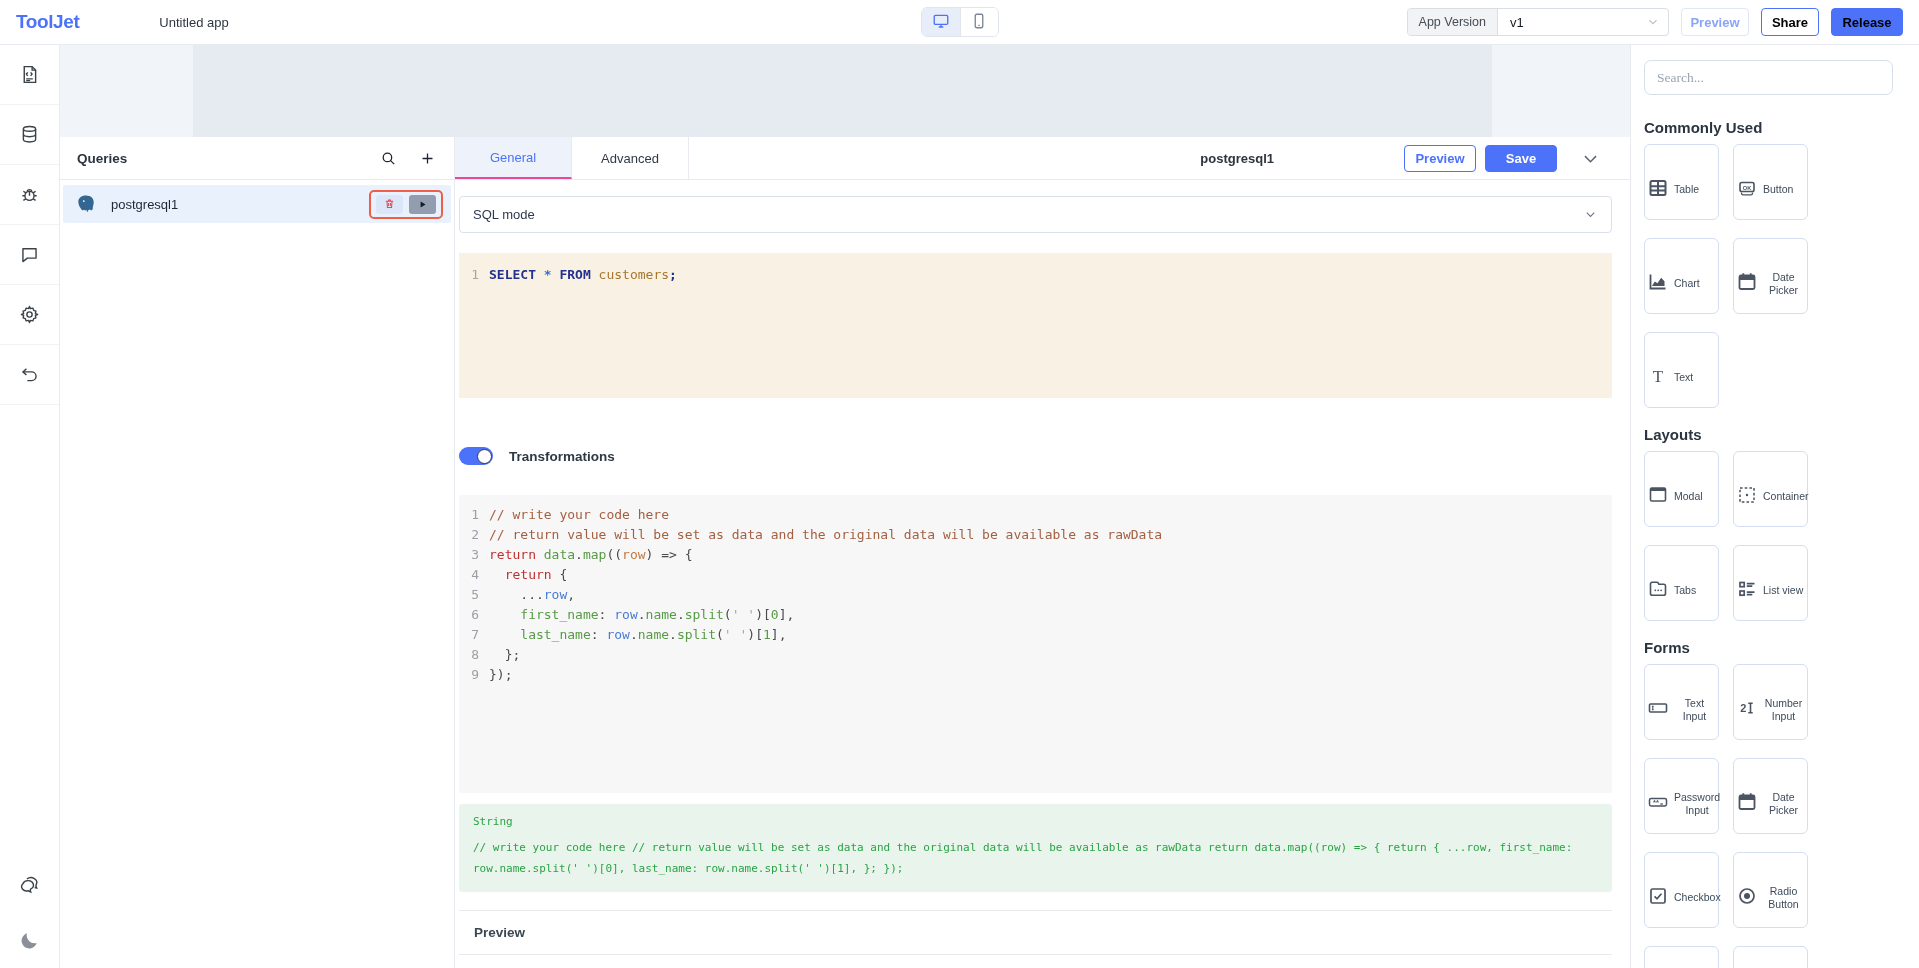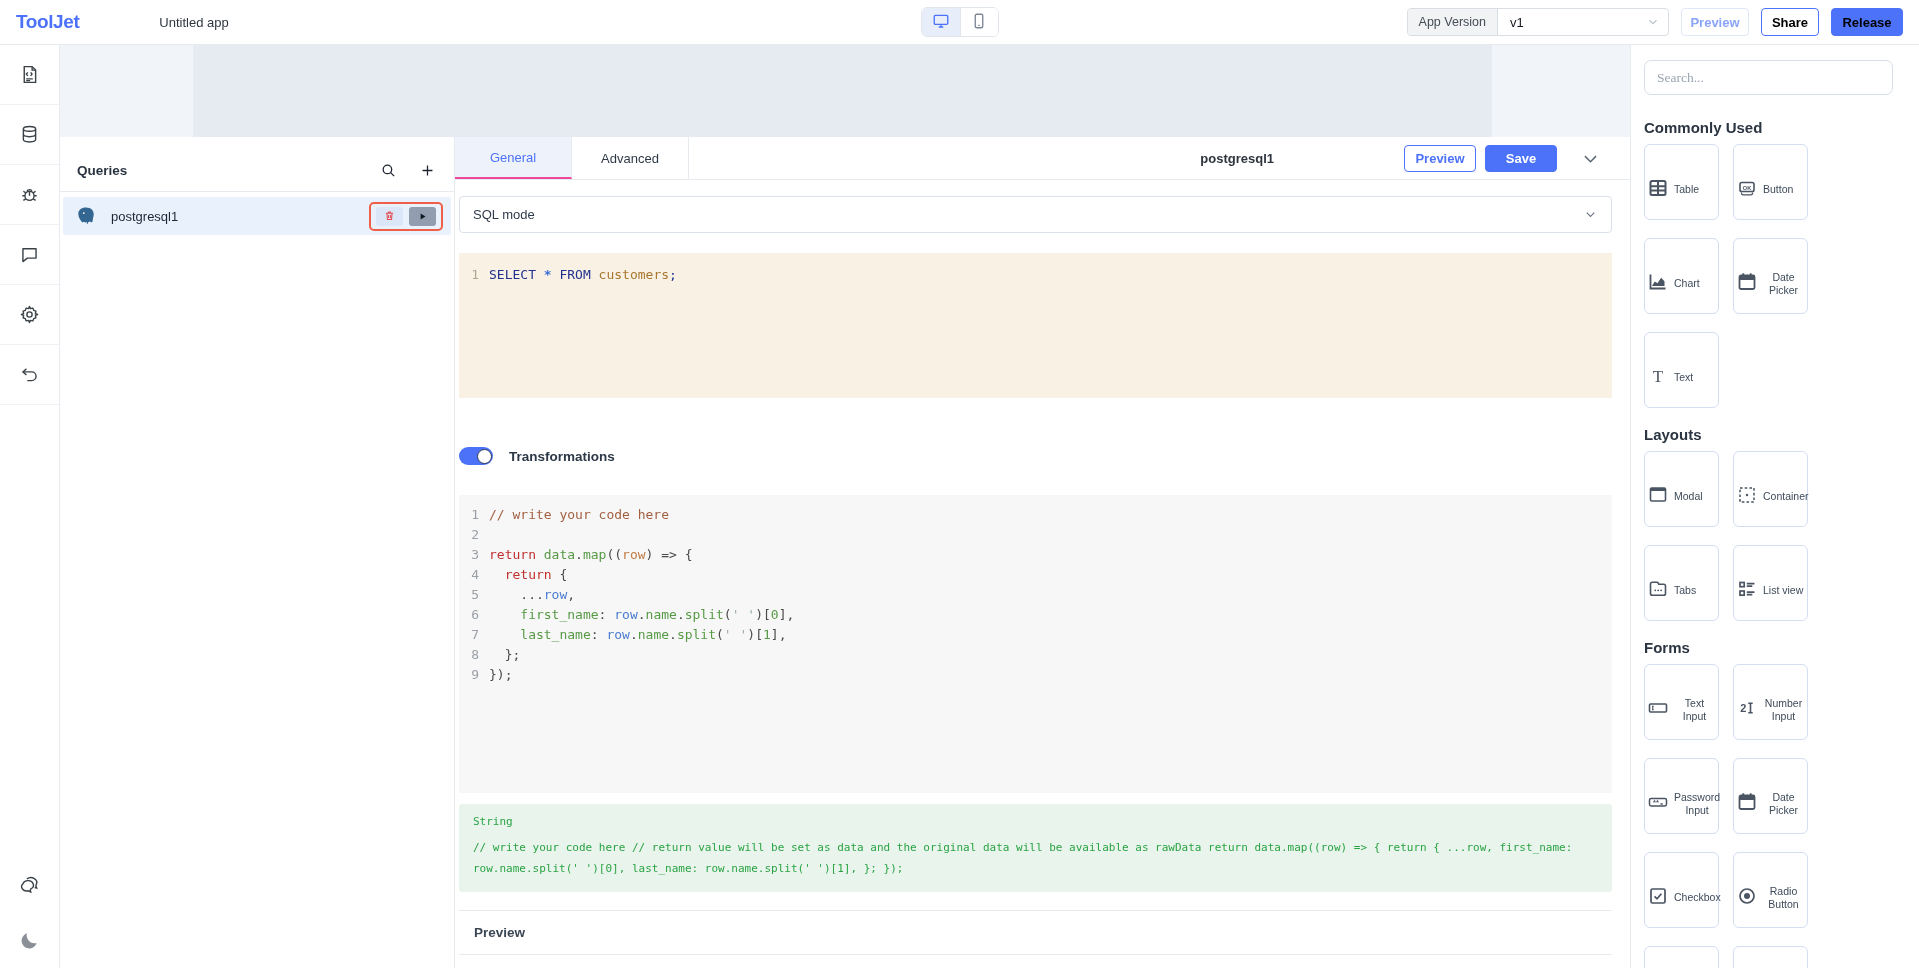--- a/index.html
+++ b/index.html
@@ -40,21 +40,21 @@
   .side-item.moon { color:#8a8f98; }
 
   
   .center { flex:1; display:flex; flex-direction:column; min-width:0; }
   .canvas-strip { height:92px; background:#f1f4f8; position:relative; }
   .canvas-inner { position:absolute; top:0; bottom:0; left:133px; right:138px; background:#e6eaf1; }
   .panels { flex:1; display:flex; min-height:0; }
 
   
   .queries { width:395px; border-right:1px solid #e7eaee; background:#fff; }
-  .q-head { height:43px; display:flex; align-items:center; padding:0 18px 0 17px; border-bottom:1px solid #e7eaee;margin-top:12px; }
+  .q-head { height:43px; display:flex; align-items:center; padding:0 18px 0 17px; border-bottom:1px solid #e7eaee; }
   .q-title { font-size:13.5px; font-weight:700; color:#2b3542; }
   .q-actions { margin-left:auto; display:flex; align-items:center; gap:22px; color:#1d2430; }
   .q-actions .qa { display:flex; cursor:pointer; }
   .q-actions svg { width:17px; height:17px; }
   .q-row { margin:5px 3px; height:38px; display:flex; align-items:center; background:#e9f1fd; border-radius:2px; padding:0 8px 0 12px; cursor:pointer; }
   .pg-icon { display:flex; }
   .pg-icon svg { width:22px; height:22px; }
   .q-name { margin-left:14px; font-size:13px; color:#1f2735; }
   .q-btns { margin-left:auto; display:flex; align-items:center; gap:6px; border:2px solid #ef5f48; border-radius:5px; padding:3px 5px; }
   .mini-btn { width:27px; height:19px; border:none; border-radius:3px; display:flex; align-items:center; justify-content:center; cursor:pointer; }
@@ -80,21 +80,21 @@
   .mode-select svg { width:15px; height:15px; }
 
   .code-block { font-family:"DejaVu Sans Mono", monospace; font-size:13px; }
   .sql-editor { margin:20px 18px 0 4px; height:145px; background:#f9f1e4; padding-top:12px; overflow:hidden; }
   .js-editor  { margin:30px 18px 0 4px; height:298px; background:#f7f7f7; padding-top:10px; overflow:hidden; }
   .code-line { display:flex; line-height:20px; }
   .lnum { width:30px; text-align:right; padding-right:10px; color:#9aa0a6; flex:none; }
   .sql-editor .lnum { color:#b3a virtually; }
   .sql-editor .lnum { color:#b0a694; }
   .lcode { white-space:pre; }
-  .sql-kw { color:#22318f; font-weight:400; }
+  .sql-kw { color:#22318f; font-weight:700; }
   .sql-star { color:#3b6fd4; font-weight:700; }
   .sql-table { color:#a8772e; }
   .tok-comment { color:#a35f41; }
   .tok-kw { color:#c03030; }
   .tok-green { color:#579a46; }
   .tok-blue { color:#4a7bd0; }
   .tok-orange { color:#c17a44; }
   .tok-punct { color:#4a4a4a; }
   .tok-str { color:#9ab09c; }
   .tok-num { color:#579a46; }
@@ -323,20 +323,21 @@
             <span class="transform-label">Transformations</span>
           </div>
 
           <div class="js-editor code-block" id="js-code">
               <div class="code-line">
                 <span class="lnum">1</span>
                 <span class="lcode"><span class="tok-comment">// write your code here</span></span>
               </div>
               <div class="code-line">
                 <span class="lnum">2</span>
+                <span class="lcode"><span class="tok-comment">// return value will be set as data and the original data will be available as rawData</span></span>
               </div>
               <div class="code-line">
                 <span class="lnum">3</span>
                 <span class="lcode"><span class="tok-kw">return </span><span class="tok-green">data</span><span class="tok-punct">.</span><span class="tok-green">map</span><span class="tok-punct">((</span><span class="tok-orange">row</span><span class="tok-punct">) </span><span class="tok-punct">=&gt; </span><span class="tok-punct">{</span></span>
               </div>
               <div class="code-line">
                 <span class="lnum">4</span>
                 <span class="lcode"><span>  </span><span class="tok-kw">return </span><span class="tok-punct">{</span></span>
               </div>
               <div class="code-line">

